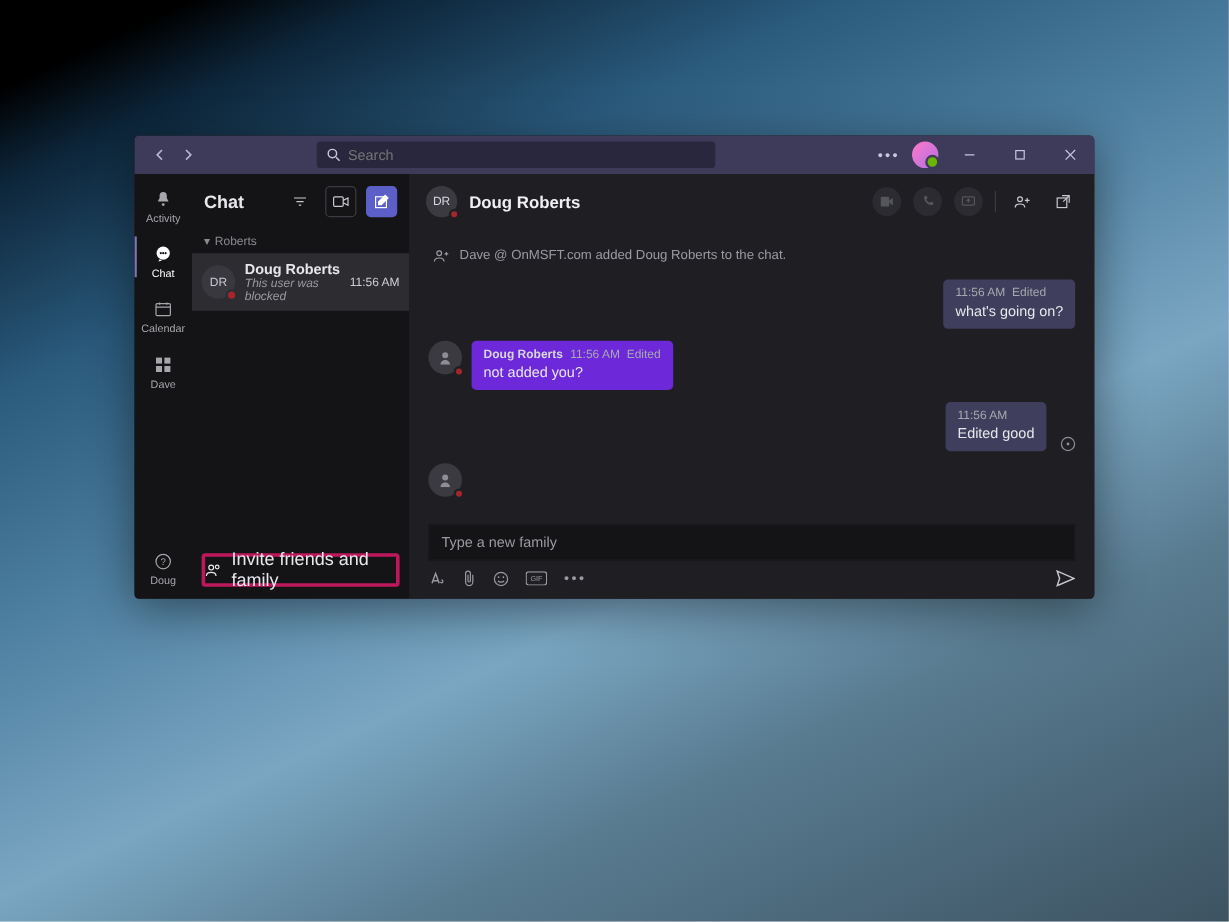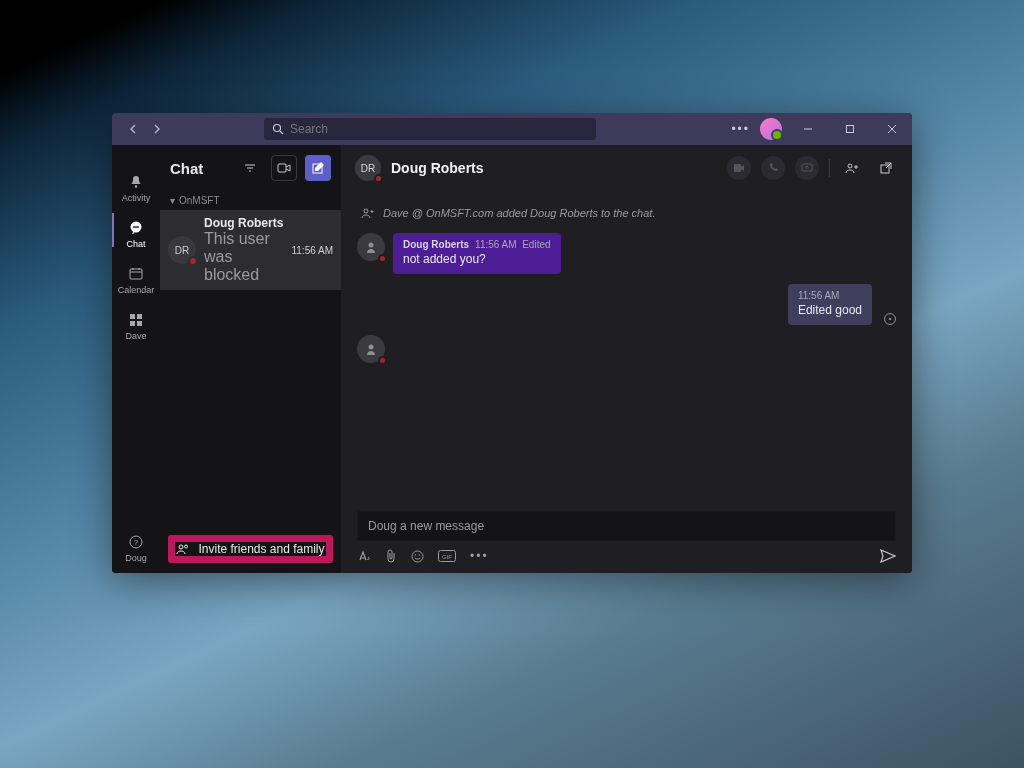--- a/index.html
+++ b/index.html
@@ -2,21 +2,21 @@
 <html><head>
 <meta charset="utf-8">
 <style>
   * { box-sizing: border-box; margin: 0; padding: 0; font-family: "Segoe UI", Arial, sans-serif; }
   body {
     width: 1024px; height: 768px; overflow: hidden;
     background: linear-gradient(155deg, #000 0%, #000 6%, #0c2438 12%, #2a5a7c 26%, #4d7fa0 42%, #7aa6c2 60%, #597c91 74%, #3d5362 100%);
     position: relative;
   }
   .window {
-    position: absolute; left: 112px; top: 113px; width: 800px; height: 460px;
+    position: absolute; left: 112px; top: 113px; width: 800px; height: 386px;
     background: #1f1f23; box-shadow: 0 8px 40px rgba(0,0,0,.45); border-radius: 4px; overflow: hidden;
     display: flex; flex-direction: column;
   }
   
   .titlebar {
     height: 32px; background: #3d3a5a; display: flex; align-items: center;
     padding: 0 0 0 6px;
   }
   .nav-arrows { display: flex; gap: 6px; margin-left: 8px; }
   .nav-arrow { width: 16px; height: 16px; color: #b6b3cf; display:flex;align-items:center;justify-content:center;}
@@ -26,59 +26,59 @@
   }
   .searchbox input { background: transparent; border: none; outline: none; color: #c9c6df; font-size: 12px; flex:1; margin-left:6px;}
   .titlebar-right { margin-left: auto; display: flex; align-items: center; gap: 10px; padding-right: 4px;}
   .dots { color:#c9c6df; letter-spacing:2px; font-size:12px;}
   .avatar-badge { width:22px;height:22px;border-radius:50%;
     background: linear-gradient(135deg,#ff7ac8,#b06fe3); position:relative;}
   .avatar-badge::after{content:"";position:absolute;right:-1px;bottom:-1px;width:8px;height:8px;border-radius:50%;background:#6bb700;border:2px solid #3d3a5a;}
   .win-btn { width:32px;height:32px;display:flex;align-items:center;justify-content:center;color:#c9c6df;}
   
   .body { flex:1; display:flex; min-height:0;}
-  .rail { width:48px; background:#141416; display:flex;flex-direction:column;align-items:center;padding-top:26px;gap:14px; position:relative;}
+  .rail { width:48px; background:#141416; display:flex;flex-direction:column;align-items:center;padding-top:10px;gap:14px; position:relative;}
   .rail-item { width:48px; text-align:center; color:#a6a6ad; font-size:9px;}
   .rail-item.active { color:#fff;}
   .rail-item.active::before{content:"";position:absolute;left:0;width:2px;height:34px;background:#7b78b3;transform:translateY(-4px);}
   .rail-icon{display:flex;align-items:center;justify-content:center;height:22px;}
   .rail-help{margin-top:auto;margin-bottom:10px;}
   
   .chatlist { width:181px; background:#141416; display:flex;flex-direction:column;border-right:0px solid #000;}
   .chatlist-header{height:46px;display:flex;align-items:center;padding:0 10px;gap:8px;}
   .chatlist-title{color:#e8e8ec;font-weight:700;font-size:15px;flex:1;}
   .hdr-icon{width:26px;height:26px;border-radius:4px;display:flex;align-items:center;justify-content:center;color:#c8c8d0;}
   .hdr-icon.square{border:1px solid #3b3b43;}
   .hdr-icon.purple{background:#5b5fc7;color:#fff;border-radius:4px;}
   .section-label{color:#8a8a92;font-size:10px;padding:4px 10px;display:flex;align-items:center;gap:4px;}
   .chat-item{display:flex;align-items:center;gap:8px;padding:6px 8px;background:#2d2c31;color:#e8e8ec;}
   .ci-avatar{width:28px;height:28px;border-radius:50%;background:#38383e;display:flex;align-items:center;justify-content:center;color:#c8c8d0;font-size:10px;position:relative;}
   .ci-avatar .blk{position:absolute;right:-2px;bottom:-2px;width:10px;height:10px;border-radius:50%;background:#a4262c;border:2px solid #2d2c31;}
   .ci-main{flex:1;min-width:0;}
   .ci-name{font-size:12px;font-weight:600;}
-  .ci-sub{font-size:16px;color:#9a9aa2;}
+  .ci-sub{font-size:10px;font-style:italic;color:#9a9aa2;}
   .ci-time{font-size:10px;color:#cfcfd6;}
-  .invite-btn{margin:auto 8px 10px 8px;height:28px;border:7px solid #be185d;border-radius:3px;color:#e8e8ec;font-size:12px;display:flex;align-items:center;justify-content:center;gap:8px;}
+  .invite-btn{margin:auto 8px 10px 8px;height:28px;border:3px solid #be185d;border-radius:3px;color:#e8e8ec;font-size:15px;display:flex;align-items:center;justify-content:center;gap:8px;}
   
   .conv { flex:1; background:#1f1f23; display:flex;flex-direction:column;}
   .conv-header{height:46px;display:flex;align-items:center;padding:0 14px;gap:10px;border-bottom:0px solid #000;}
   .conv-avatar{width:26px;height:26px;border-radius:50%;background:#3a3a40;color:#d6d6de;font-size:10px;display:flex;align-items:center;justify-content:center;position:relative;}
   .conv-avatar .blk{position:absolute;right:-2px;bottom:-2px;width:9px;height:9px;border-radius:50%;background:#a4262c;border:2px solid #1f1f23;}
   .conv-title{color:#f0f0f4;font-weight:700;font-size:14px;}
   .conv-actions{margin-left:auto;display:flex;align-items:center;gap:10px;color:#9a9aa2;}
   .act{width:24px;height:24px;border-radius:50%;background:#2b2b31;display:flex;align-items:center;justify-content:center;}
   .act.plain{background:transparent;border-radius:0;}
   .vline{width:1px;height:18px;background:#3a3a41;}
   .conv-body{flex:1;overflow:hidden;padding:10px 16px 4px 16px;display:flex;flex-direction:column;gap:10px;}
-  .sys-line{display:flex;align-items:flex-end;gap:8px;color:#9a9aa2;font-size:11px;margin:6px 0 4px 4px;font-style:italic;}
+  .sys-line{display:flex;align-items:flex-end;gap:8px;color:#9a9aa2;font-size:11px;margin:6px 0 4px 4px;}
   .msg-row{display:flex;gap:8px;align-items:flex-start;}
   .msg-row.right{justify-content:flex-end;}
   .msg-avatar{width:28px;height:28px;border-radius:50%;background:#3a3a40;color:#cfcfd6;font-size:10px;display:flex;align-items:center;justify-content:center;position:relative;flex-shrink:0;}
   .msg-avatar .blk{position:absolute;right:-2px;bottom:-2px;width:9px;height:9px;border-radius:50%;background:#a4262c;border:2px solid #1f1f23;}
-  .bubble{background:#4c1d95;border-radius:4px;padding:6px 10px 8px 10px;max-width:300px;}
+  .bubble{background:#6d28d9;border-radius:4px;padding:6px 10px 8px 10px;max-width:300px;}
   .bubble .meta{font-size:10px;color:#a8a8b0;margin-bottom:2px;}
   .bubble .meta b{color:#d6d6de;font-weight:600;margin-right:6px;}
   .bubble .txt{font-size:12px;color:#e8e8ec;}
   .bubble.mine{background:#3f3e5c;}
   .seen{width:12px;height:12px;border:1.2px solid #8d8d96;border-radius:50%;align-self:flex-end;margin-left:4px;display:flex;align-items:center;justify-content:center;color:#8d8d96;font-size:8px;}
   .composer{padding:4px 16px 10px 16px;}
   .compose-input{height:30px;background:#141416;border:1px solid #1a1a1d;color:#9a9aa2;font-size:12px;padding:0 10px;display:flex;align-items:center;}
   .compose-tools{display:flex;align-items:center;gap:14px;color:#9a9aa2;margin-top:8px;font-size:12px;}
   .compose-tools .send{margin-left:auto;}
   svg{display:block;}
@@ -206,21 +206,21 @@
         </div>
         <div class="hdr-icon purple">
           <svg width="14" height="14" viewBox="0 0 14 14">
               <rect x="2" y="3" width="9" height="9" stroke="#fff" fill="none"></rect>
               <path d="M10 1l3 3-6 6H4V7z" fill="#fff"></path>
             </svg>
         </div>
       </div>
       <div class="section-label">
         <span>▾</span>
-        <span>OnMSFT</span>
+        <span>Roberts</span>
       </div>
       <div class="chat-item">
         <div class="ci-avatar">
           <span>DR</span>
           <span class="blk"></span>
         </div>
         <div class="ci-main">
           <div class="ci-name">Doug Roberts</div>
           <div class="ci-sub">This user was blocked</div>
         </div>
@@ -285,20 +285,28 @@
           <span>
             <svg width="14" height="12" viewBox="0 0 14 12">
                 <circle cx="5" cy="4" r="2" stroke="#9a9aa2" fill="none"></circle>
                 <path d="M1 11c0-2 2-3 4-3s4 1 4 3" stroke="#9a9aa2" fill="none"></path>
                 <path d="M11 3v3M9.5 4.5h3" stroke="#9a9aa2"></path>
               </svg>
           </span>
           <span>Dave @ OnMSFT.com added Doug Roberts to the chat.</span>
         </div>
 
+        <div class="msg-row right">
+          <div class="bubble mine">
+            <div class="meta">
+              <span>11:56 AM</span>&nbsp;&nbsp;<span>Edited</span>
+            </div>
+            <div class="txt">what's going on?</div>
+          </div>
+        </div>
 
         <div class="msg-row">
           <div class="msg-avatar">
             <svg width="12" height="12" viewBox="0 0 12 12">
                 <circle cx="6" cy="4" r="2.5" fill="#8d8d96"></circle>
                 <path d="M2 12c0-2.5 2-4 4-4s4 1.5 4 4" fill="#8d8d96"></path>
               </svg>
             <span class="blk"></span>
           </div>
           <div class="bubble">
@@ -325,21 +333,21 @@
                 <circle cx="6" cy="4" r="2.5" fill="#8d8d96"></circle>
                 <path d="M2 12c0-2.5 2-4 4-4s4 1.5 4 4" fill="#8d8d96"></path>
               </svg>
             <span class="blk"></span>
           </div>
         </div>
       </div>
 
       <div class="composer">
         <div class="compose-input">
-          <span>Doug a new message</span>
+          <span>Type a new family</span>
         </div>
         <div class="compose-tools">
           <span>
               <svg width="14" height="14" viewBox="0 0 14 14">
                 <path d="M3 11 6 3l3 8M4 9h4" stroke="#9a9aa2" fill="none" stroke-width="1.2"></path>
                 <path d="M10 10c2 2 3-1 1-2" stroke="#9a9aa2" fill="none"></path>
               </svg>
             </span>
           <span>
               <svg width="12" height="14" viewBox="0 0 12 14">

